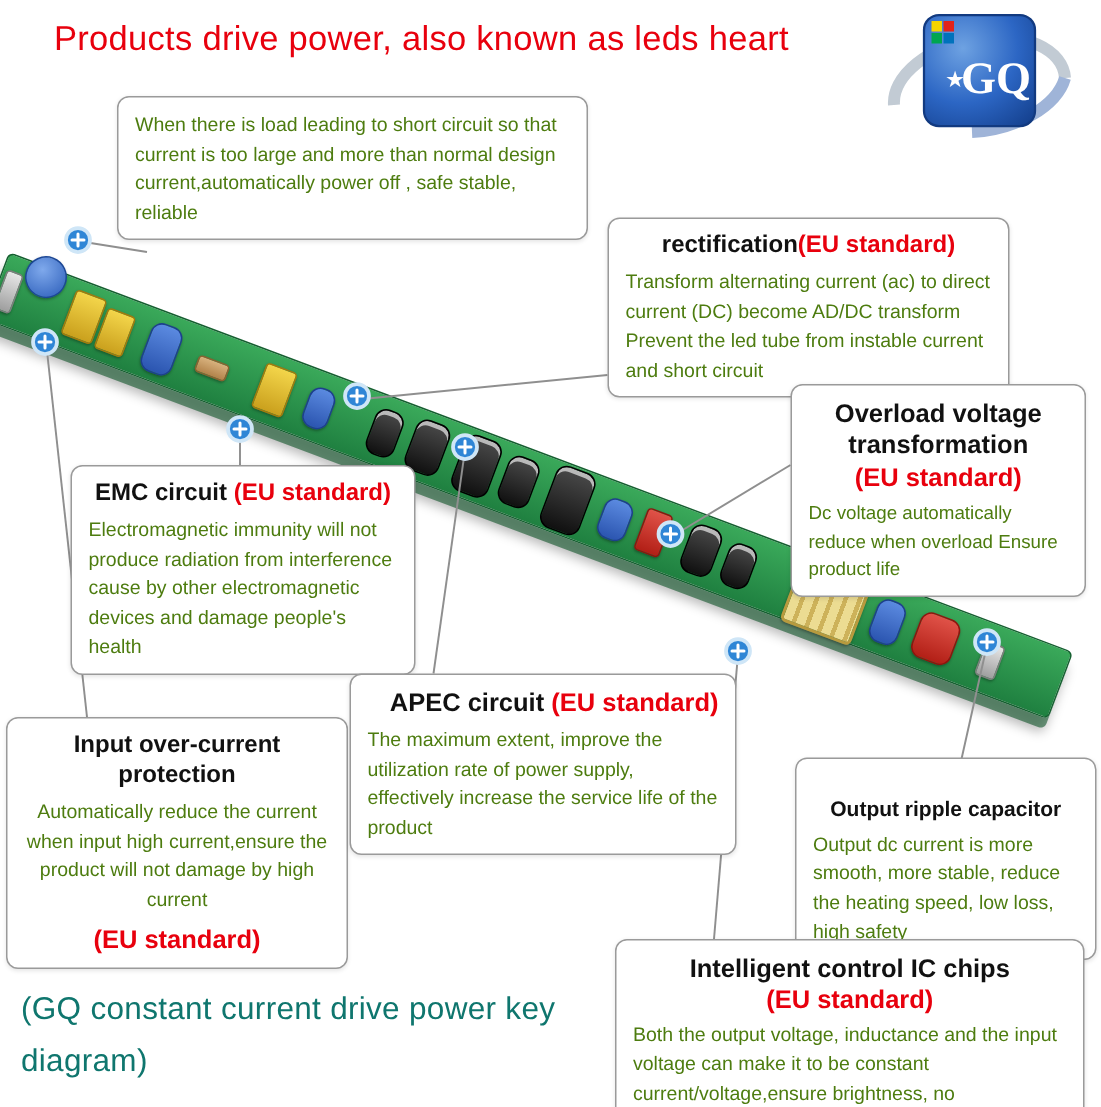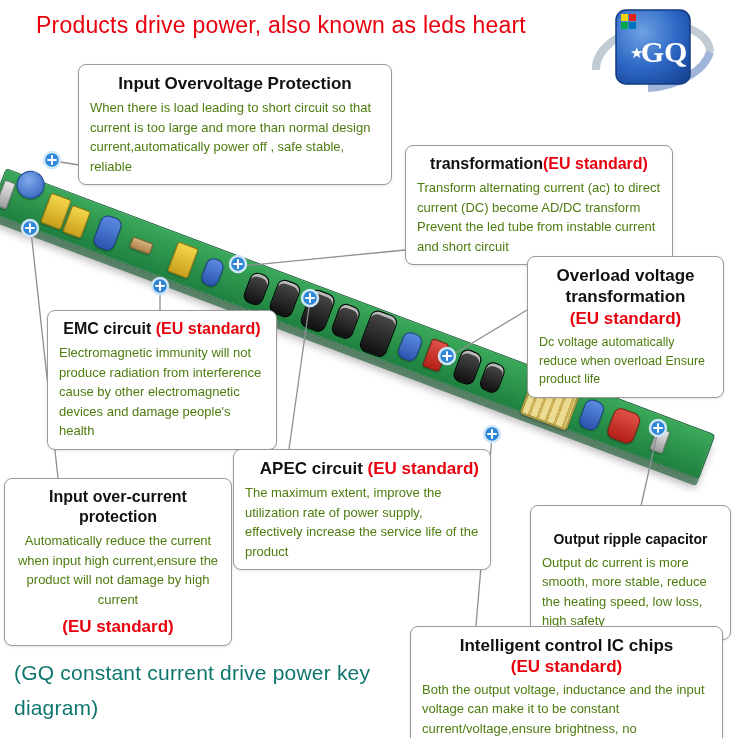--- a/index.html
+++ b/index.html
@@ -161,29 +161,26 @@
         <circle class="dot-c" r="8"></circle>
         <path class="dot-x" d="M-4 0H4M0 -4V4"></path>
       </g>
     <g transform="translate(30,228)">
         <circle class="dot-c" r="8"></circle>
         <path class="dot-x" d="M-4 0H4M0 -4V4"></path>
       </g>
   </svg>
 
   <div class="callout" id="c-iov">
-    <div class="c-title">
-      <span>Input Overvoltage Protection</span>
-    </div>
     <div class="c-body">When there is load leading to short circuit so that current is too large and more than normal design current,automatically power off , safe stable, reliable</div>
   </div>
 
   <div class="callout" id="c-rect">
     <div class="c-title">
-      <span>transformation</span><span class="red">(EU standard)</span>
+      <span>rectification</span><span class="red">(EU standard)</span>
     </div>
     <div class="c-body">Transform alternating current (ac) to direct current (DC) become AD/DC transform Prevent the led tube from instable current and short circuit</div>
   </div>
 
   <div class="callout" id="c-emc">
     <div class="c-title">
       <span>EMC circuit </span><span class="red">(EU standard)</span>
     </div>
     <div class="c-body">Electromagnetic immunity will not produce radiation from interference cause by other electromagnetic devices and damage people's health</div>
   </div>

